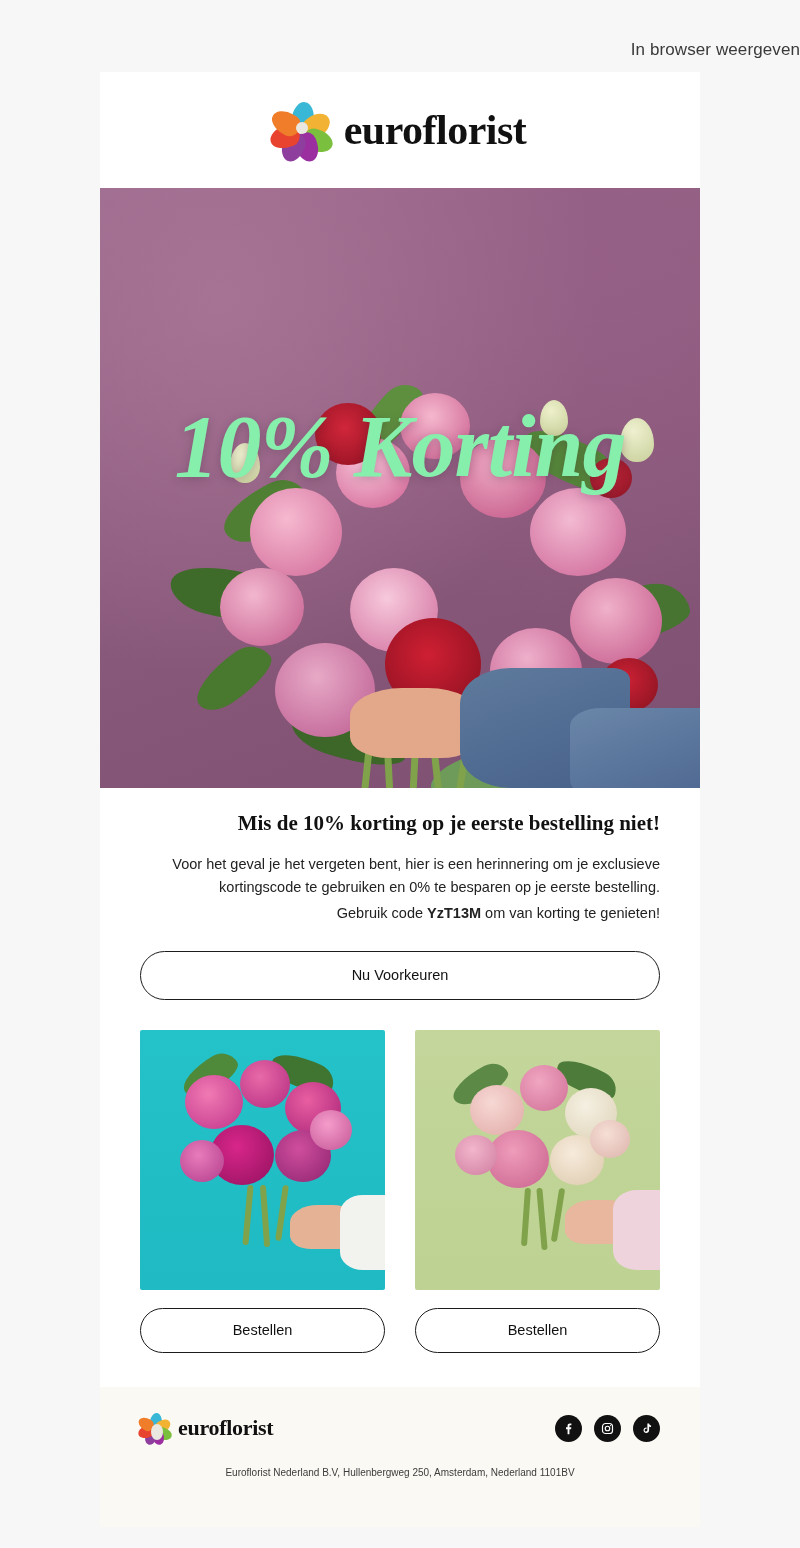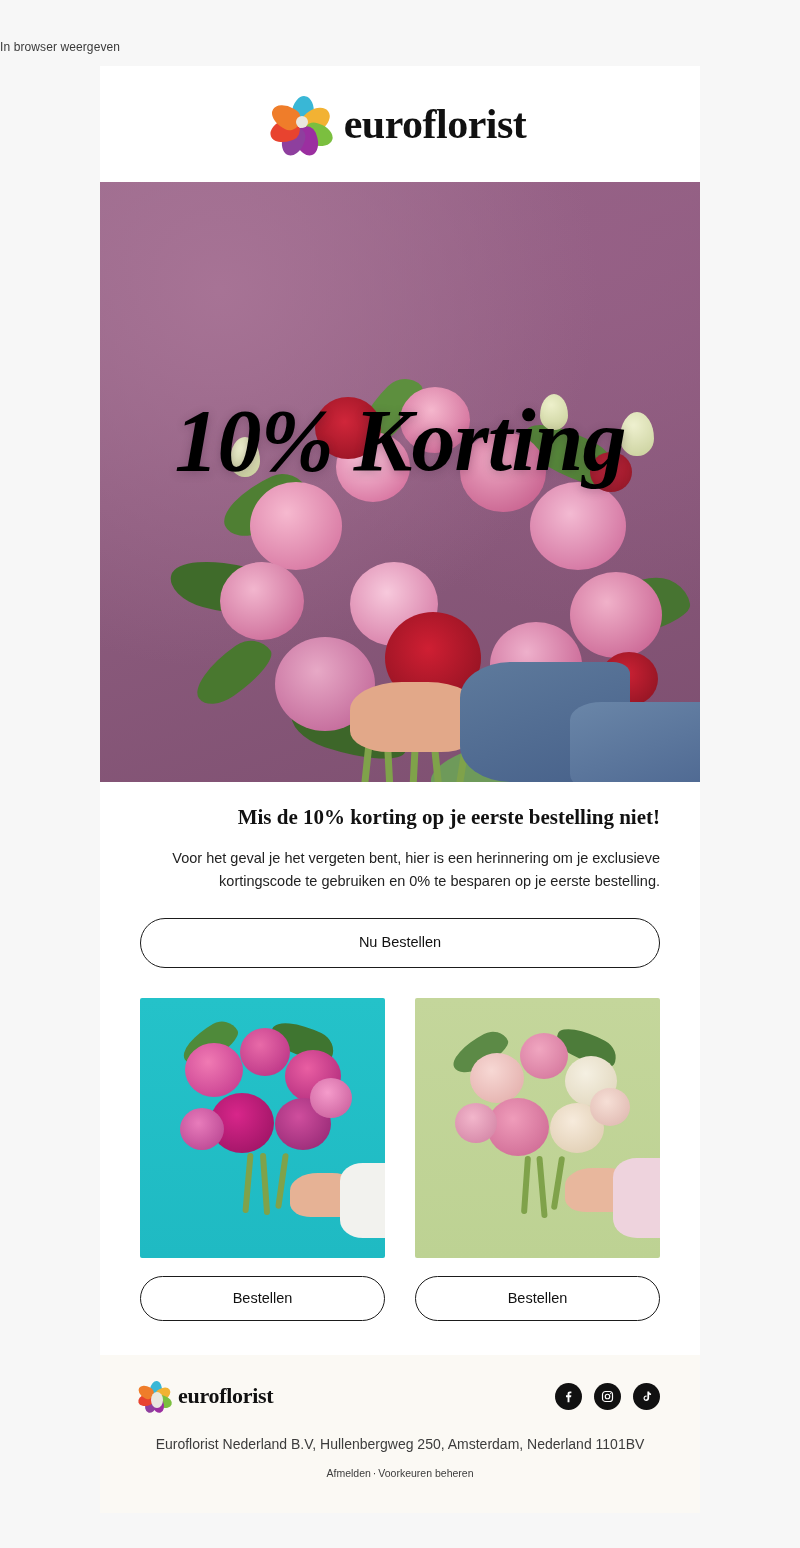--- a/index.html
+++ b/index.html
@@ -9,22 +9,22 @@
   }
   body {
     width: 800px;
     min-height: 1548px;
     font-family: "Liberation Sans", sans-serif;
     color: #222;
     -webkit-font-smoothing: antialiased;
   }
 
   .preheader {
-    text-align: left;
-    font-size: 12px;
+    text-align: right;
+    font-size: 17px;
     color: #3a3a3a;
     padding: 40px 0 12px 0;
     letter-spacing: 0.1px;
   }
 
   .email {
     width: 600px;
     margin: 0 auto;
     background: #ffffff;
   }
@@ -107,21 +107,21 @@
   .hero-title {
     position: absolute;
     top: 215px;
     left: 0;
     right: 0;
     text-align: center;
     font-family: "Liberation Serif", serif;
     font-style: italic;
     font-weight: 700;
     font-size: 88px;
-    color: #000000;
+    color: #86efac;
     letter-spacing: -1px;
     text-shadow: 0 2px 10px rgba(60,30,55,0.28);
     line-height: 1;
     z-index: 5;
   }
 
   
   .body-block {
     padding: 22px 40px 4px 40px;
     text-align: right;
@@ -231,21 +231,21 @@
     border-radius: 50%;
     background: #111;
     color: #fff;
     display: inline-flex;
     align-items: center;
     justify-content: center;
     cursor: pointer;
   }
   .social-btn svg { display: block; }
   .legal {
-    font-size: 14px;
+    font-size: 10px;
     color: #3c3c3c;
     line-height: 1.6;
     margin: 0 0 12px 0;
   }
   .links {
     font-size: 10.5px;
     color: #3c3c3c;
   }
   .links a {
     color: #3c3c3c;
@@ -325,24 +325,27 @@
       <span class="hand" style="left:360px;top:480px;width:170px;height:120px;background:linear-gradient(160deg,#5e7a9c,#47618a);border-radius:30% 10% 10% 30%;"></span>
       <span class="hand" style="left:470px;top:520px;width:160px;height:90px;background:linear-gradient(160deg,#6a86a8,#4c6690);border-radius:20%;"></span>
     </div>
 
     <div class="hero-title">10% Korting</div>
   </div>
 
   <div class="body-block">
     <h1 class="headline">Mis de 10% korting op je eerste bestelling niet!</h1>
     <p class="paragraph">Voor het geval je het vergeten bent, hier is een herinnering om je exclusieve kortingscode te gebruiken en 0% te besparen op je eerste bestelling.</p>
+    <p class="code-line">
+      <span>Gebruik code </span><b>YzT13M</b><span> om van korting te genieten!</span>
+    </p>
   </div>
 
   <div class="cta-wrap">
-    <button class="btn">Nu Bestellen</button>
+    <button class="btn">Nu Voorkeuren</button>
   </div>
 
   <div class="products">
 
     <div class="product">
       <div class="product-img prod-a">
         <span class="leaf" style="left:40px;top:30px;width:60px;height:30px;background:#4f8a3a;transform:rotate(-30deg);"></span>
         <span class="leaf" style="left:130px;top:28px;width:66px;height:30px;background:#3f7530;transform:rotate(25deg);"></span>
         <span class="blob" style="left:45px;top:45px;width:58px;height:54px;background:radial-gradient(circle at 40% 35%, #f07ab3, #c0338a);"></span>
         <span class="blob" style="left:100px;top:30px;width:50px;height:48px;background:radial-gradient(circle at 40% 35%, #e86aa8, #b32b80);"></span>
@@ -413,18 +416,15 @@
         </span>
         <span class="social-btn">
           <svg width="15" height="15" viewBox="0 0 24 24" fill="#fff">
               <path d="M16.2 4c.3 1.8 1.4 3 3.1 3.2v2.3c-1.1.1-2.2-.2-3.1-.8v5.6c0 2.8-2.1 4.7-4.6 4.7-2.4 0-4.4-1.9-4.4-4.4 0-2.6 2.2-4.6 4.9-4.3v2.4c-.3-.1-.6-.2-.9-.2-1.2 0-2.1.9-2.1 2.1 0 1.1.9 2 2.1 2 1.2 0 2.2-.9 2.2-2.3V4h2.8z"></path>
             </svg>
         </span>
       </div>
     </div>
 
     <p class="legal">Euroflorist Nederland B.V, Hullenbergweg 250, Amsterdam, Nederland 1101BV</p>
-    <div class="links">
-      <a>Afmelden</a><span class="dot">·</span><a>Voorkeuren beheren</a>
-    </div>
   </div>
 
 </div>
 
 </body></html>

